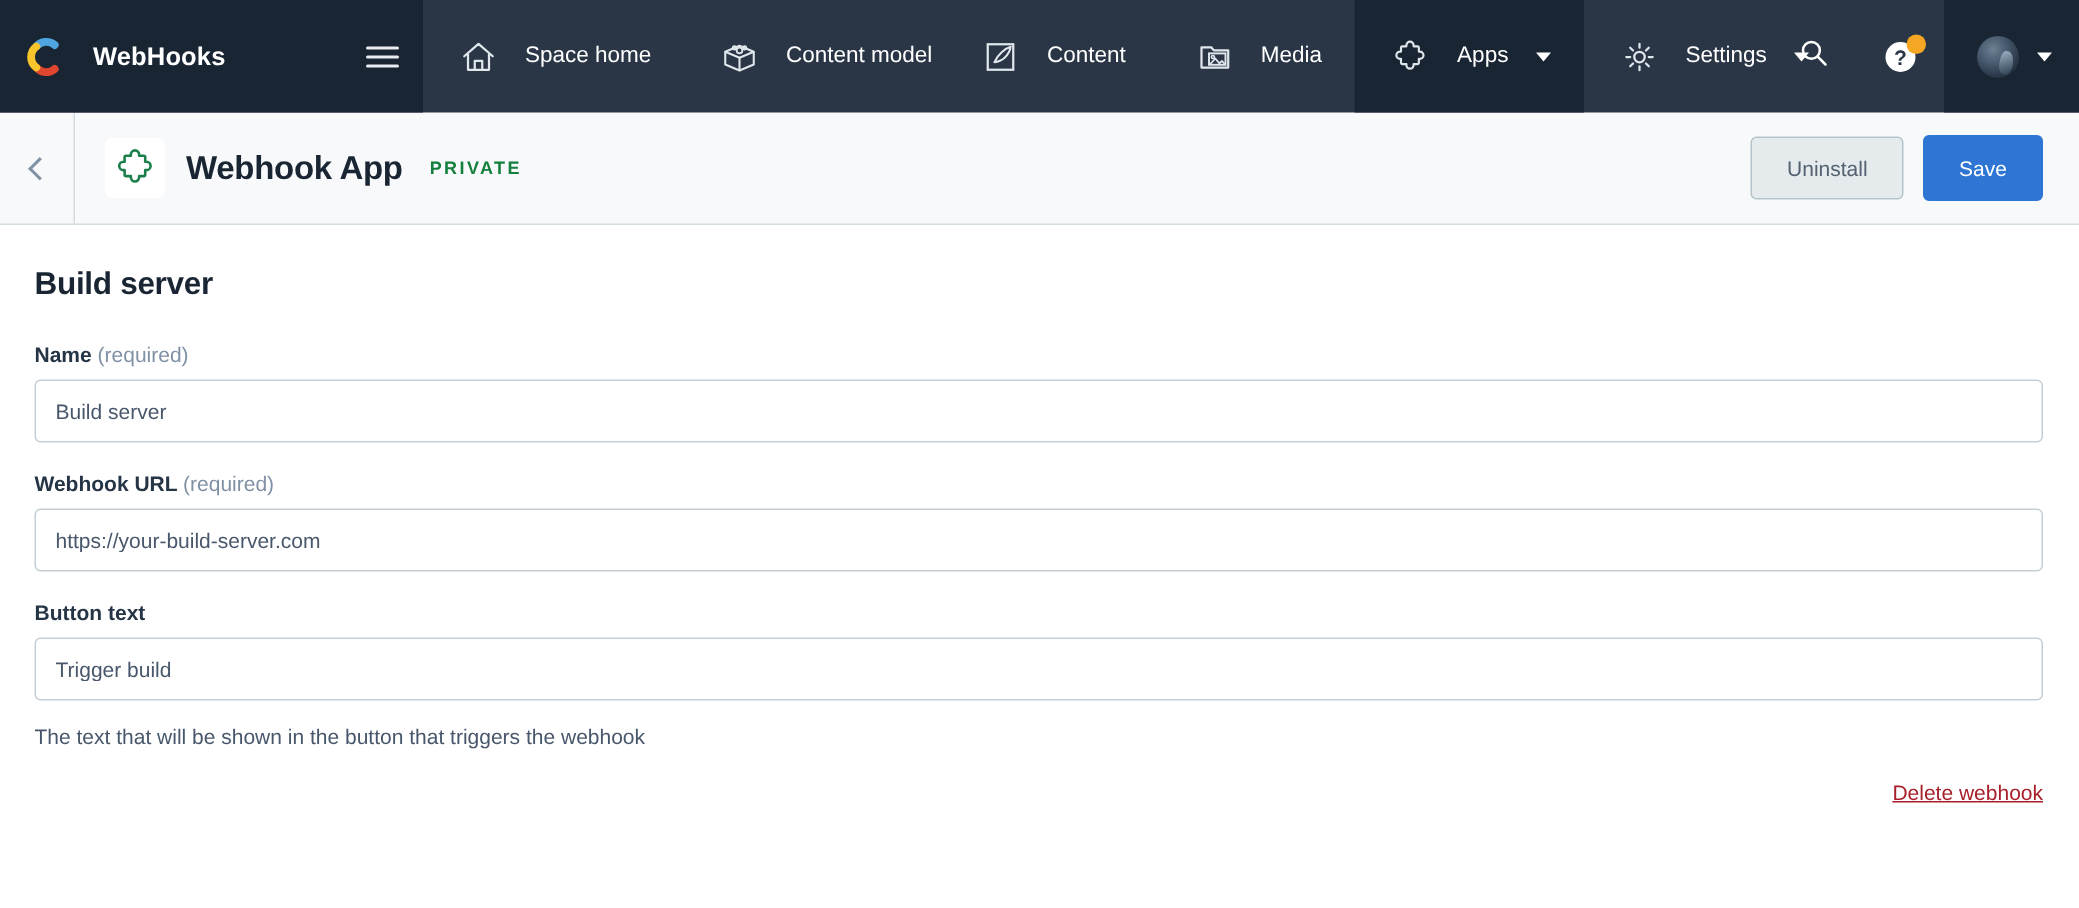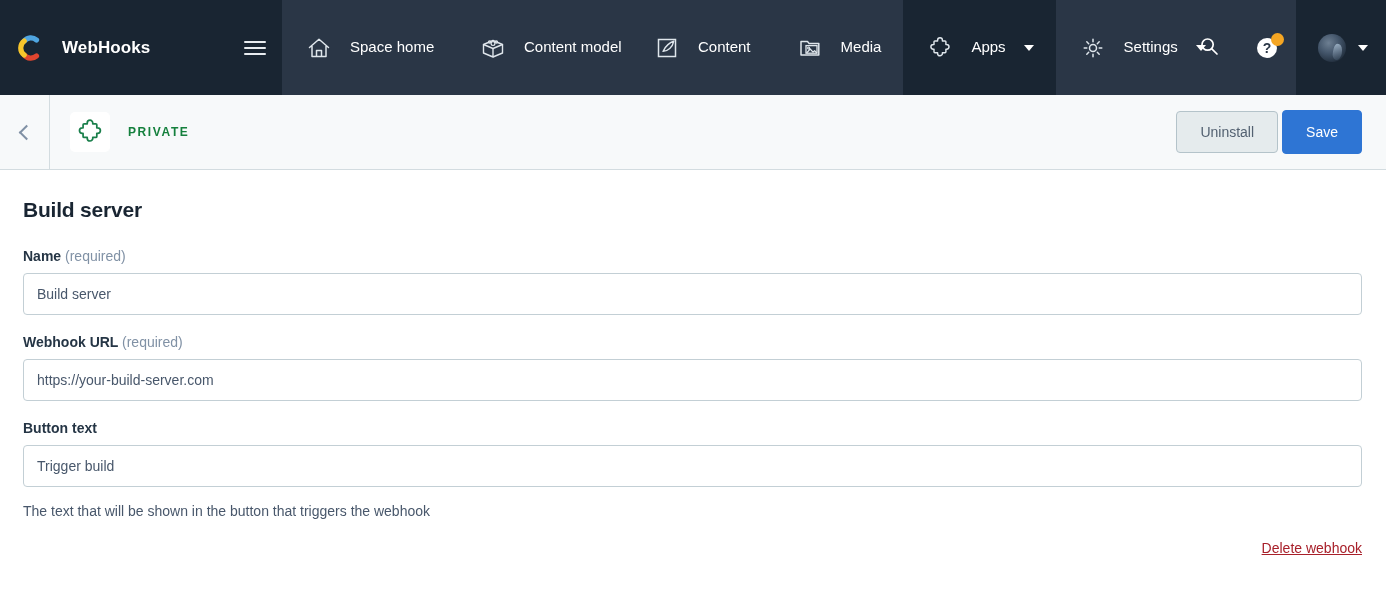--- a/index.html
+++ b/index.html
@@ -9,21 +9,21 @@
     background: #ffffff;
     font-family: "Liberation Sans", sans-serif;
     overflow: hidden;
     -webkit-font-smoothing: antialiased;
   }
 
   
   #top-nav {
     display: flex;
     align-items: stretch;
-    height: 95px;
+    height: 75px;
     background: #2a3646;
     color: #ffffff;
     position: relative;
   }
   .nav-brand {
     width: 282px;
     background: #192532;
     display: flex;
     align-items: center;
     padding: 0 14px 0 16px;
@@ -154,21 +154,21 @@
   }
   .app-title {
     font-size: 22px; font-weight: bold; color: #192532; letter-spacing: -.2px;
   }
   .private-badge {
     font-size: 12px; font-weight: bold; color: #15803d;
     letter-spacing: 1.6px; margin-left: 4px;
   }
   .sub-right {
     margin-left: auto;
-    display: flex; align-items: center; gap: 4px;
+    display: flex; align-items: center; gap: 13px;
     padding-right: 24px;
     padding-left: 30px;
   }
   .btn {
     font-family: "Liberation Sans", sans-serif;
     font-size: 14px;
     border-radius: 4px;
     cursor: pointer;
     line-height: 1;
   }
@@ -351,20 +351,21 @@
   <div class="back-btn">
     <span class="chev-left"></span>
   </div>
 
   <div class="sub-left">
     <span class="app-thumb">
       <svg width="30" height="30" viewBox="0 0 26 26">
         <path d="M10.6 5.2 a2.4 2.4 0 0 1 4.8 0 v.7 h2.6 a.9.9 0 0 1 .9.9 v2.6 h.7 a2.4 2.4 0 0 1 0 4.8 h-.7 v2.6 a.9.9 0 0 1-.9.9 h-2.6 v.7 a2.4 2.4 0 0 1-4.8 0 v-.7 H7.9 a.9.9 0 0 1-.9-.9 v-2.6 h-.7 a2.4 2.4 0 0 1 0-4.8 h.7 V6.8 a.9.9 0 0 1 .9-.9 h2.7 z" fill="none" stroke="#1a7f4b" stroke-width="1.5" stroke-linejoin="round"></path>
       </svg>
     </span>
+    <span class="app-title">Webhook App</span>
     <span class="private-badge">PRIVATE</span>
   </div>
 
   <div class="sub-right">
     <button class="btn btn-secondary">Uninstall</button>
     <button class="btn btn-primary">Save</button>
   </div>
 </div>
 
 <div id="main">

